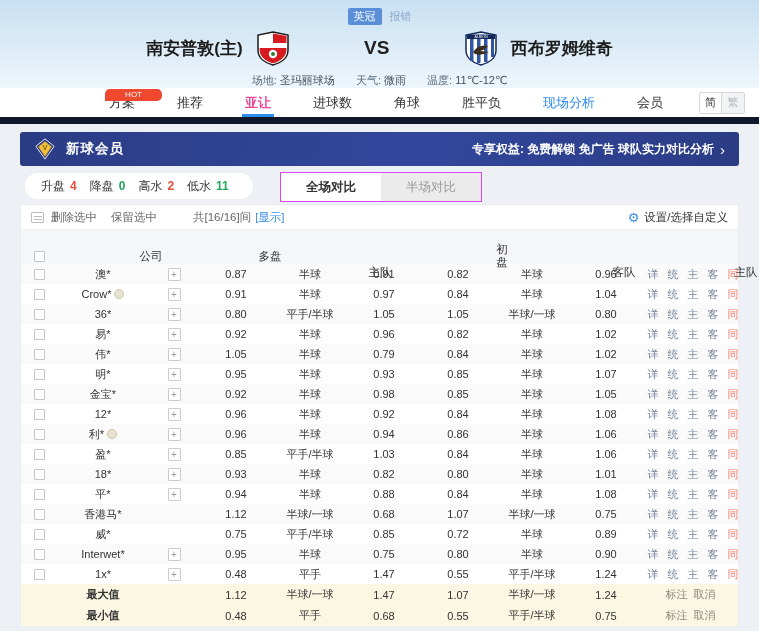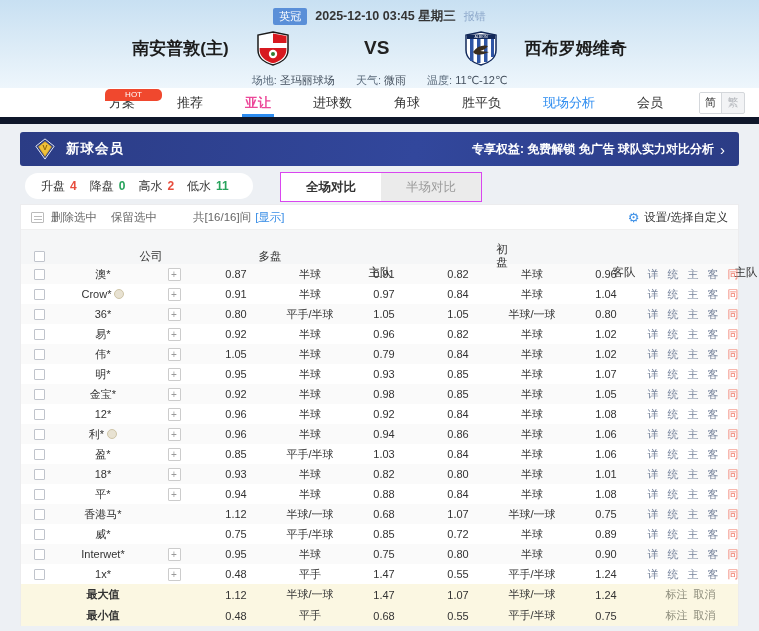--- a/index.html
+++ b/index.html
@@ -6,21 +6,21 @@
   html,body { width:759px; height:631px; overflow:hidden; }
   body { font-family:"Liberation Sans","DejaVu Sans",sans-serif; background:#edf0f4; color:#333; }
 
   
   .match-header { height:88px; background:linear-gradient(180deg,#c8e0f2 0%,#ddecf7 55%,#eef6fc 100%); padding-top:7px; }
   .header-top { display:flex; align-items:center; justify-content:center; gap:8px; height:18px; }
   .league-badge { background:#5a8fd8; color:#fff; font-size:11px; padding:1px 6px; border-radius:2px; }
   .match-datetime { font-size:12.5px; font-weight:bold; color:#333; }
   .report-link { font-size:11px; color:#8ba6c9; cursor:pointer; }
   .teams-row { display:flex; align-items:center; justify-content:center; height:46px; gap:26px; }
-  .team { display:flex; align-items:center; gap:26px; }
+  .team { display:flex; align-items:center; gap:12px; }
   .team-name { font-size:17px; font-weight:bold; color:#1c1c1c; }
   .vs { font-size:19px; font-weight:bold; color:#222; width:120px; text-align:center; }
   .crest { width:36px; height:36px; }
   .match-meta { text-align:center; font-size:11px; color:#5b6b7c; height:16px; margin-top:2px; }
   .match-meta b { font-weight:normal; color:#44505e; }
   .meta-seg { margin:0 9px; }
 
   
   .nav { height:36px; background:#fff; border-bottom:7px solid #0f172a; display:flex; align-items:stretch; padding-left:88px; }
   .tab { position:relative; display:flex; align-items:center; padding:0 21px; font-size:13px; color:#333; cursor:pointer; }
@@ -78,21 +78,20 @@
   .sumrow .label { font-weight:bold; color:#333; }
   .act-link { color:#8b8b7a; margin:0 3px; cursor:pointer; }
   .page-bottom { height:6px; }
 </style>
 </head>
 <body>
 
 <header class="match-header">
   <div class="header-top">
     <span class="league-badge">英冠</span>
-    <span class="match-datetime">2025-12-10 03:45 星期三</span>
     <span class="report-link">报错</span>
   </div>
   <div class="teams-row">
     <div class="team">
       <span class="team-name">南安普敦(主)</span>
       <svg class="crest" viewBox="0 0 36 36">
         <path d="M18 2 L33 5 V20 C33 28 26 33 18 35 C10 33 3 28 3 20 V5 Z" fill="#fff" stroke="#1a1a1a" stroke-width="1.5"></path>
         <path d="M18 3.5 L31.5 6 V13 H18 Z" fill="#d71920"></path>
         <rect x="4.6" y="13" width="26.8" height="5" fill="#fff"></rect>
         <path d="M4.6 18 H31.4 V20 C31.4 26.5 25.5 31.3 18 33.3 C10.5 31.3 4.6 26.5 4.6 20 Z" fill="#d71920"></path>

